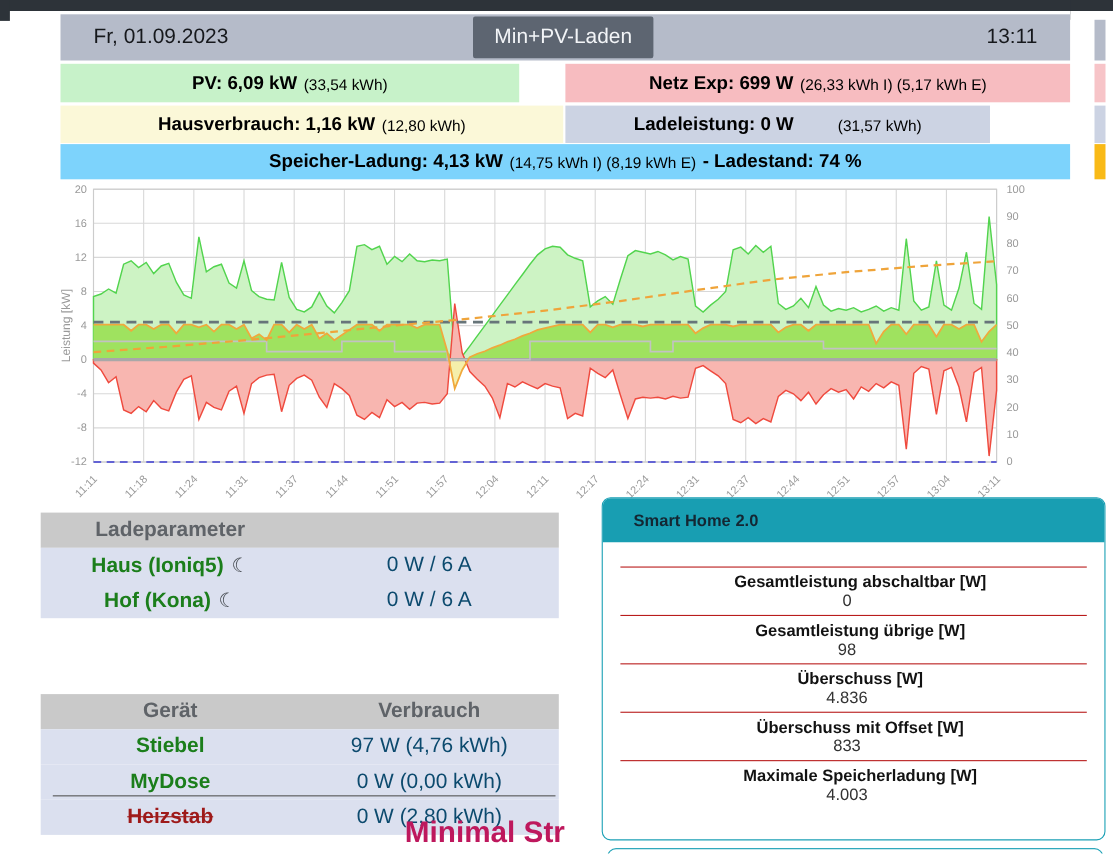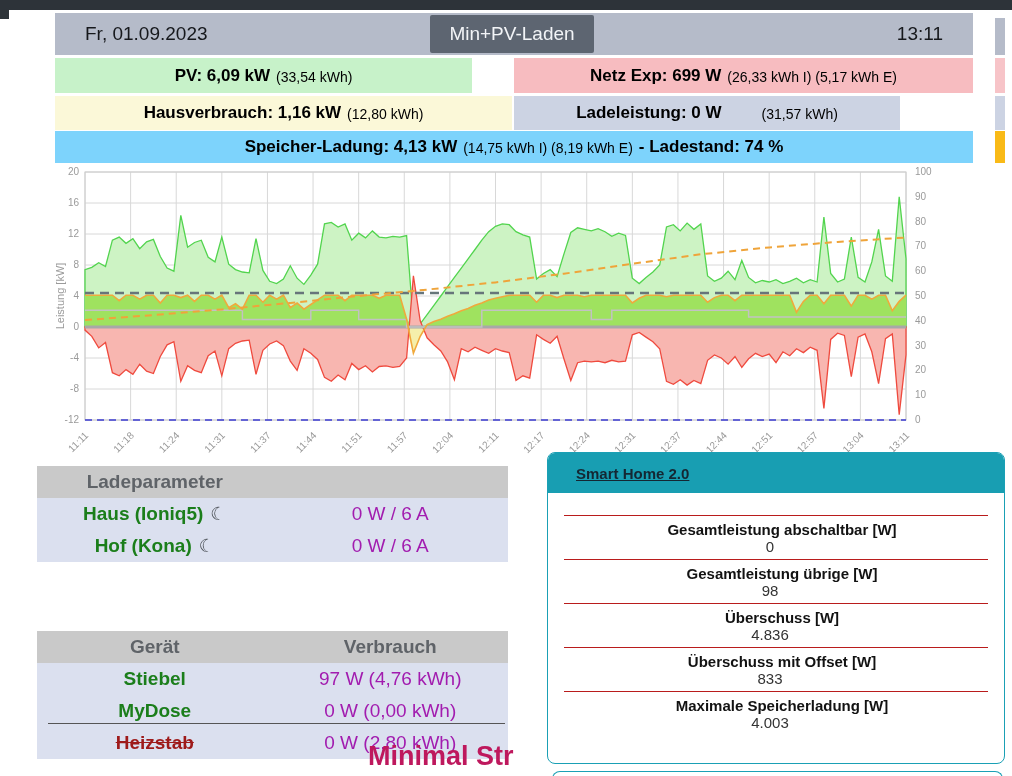--- a/index.html
+++ b/index.html
@@ -40,33 +40,33 @@
   #chart-svg text.tick{font-size:10px;fill:#9a9a9a;font-family:"Liberation Sans",sans-serif;}
   #chart-svg text.axis-title{font-size:11px;fill:#9a9a9a;font-family:"Liberation Sans",sans-serif;}
   
   .tbl{position:absolute;left:37px;width:471px;}
   .tbl-head{display:flex;height:32px;background:#c9c9c9;font-weight:bold;
     font-size:19px;color:#5f6368;align-items:center;}
   .tbl-row{display:flex;height:32px;background:#dbe0ef;font-size:19px;align-items:center;}
   .cell{width:50%;text-align:center;}
   .name-green{color:#1b7e1b;font-weight:bold;}
   .name-red{color:#9e1a1a;font-weight:bold;text-decoration:line-through;}
-  .val{color:#a21caf;}
+  .val{color:#0c4a6e;}
   .moon{color:#4a4f55;font-size:18px;margin-left:7px;font-weight:normal;}
   #charge-table{top:466px;}
   #device-table{top:588px;margin-top:43px;}
   .footer-divider{position:absolute;left:48px;top:723px;width:457px;height:1px;background:#555;}
   .footer-text{position:absolute;left:368px;top:741px;font-size:27px;font-weight:bold;color:#be185d;}
   
   .sh-card{
     position:absolute;left:547px;top:452px;width:458px;height:312px;background:#fff;
     border:1px solid #1aa0b5;border-radius:8px;box-sizing:border-box;z-index:5;
   }
   .sh-header{height:40px;background:#189eb2;border-radius:7px 7px 0 0;display:flex;
-    align-items:center;padding-left:28px;font-size:15px;font-weight:bold;color:#142733;text-decoration:underline;}
+    align-items:center;padding-left:28px;font-size:15px;font-weight:bold;color:#142733;}
   .sh-body{padding:22px 16px 0 16px;}
   .sh-row{display:flex;justify-content:center;align-items:center;height:43px;
     border-top:1px solid #b91c1c;font-size:15px;flex-direction:column;}
   .sh-label{font-weight:bold;color:#121212;padding-left:12px;}
   .sh-value{color:#333;padding-right:12px;}
   .sh-card2{
     position:absolute;left:552px;top:771px;width:449px;height:12px;background:#fff;
     border:1px solid #1aa0b5;border-bottom:none;border-radius:8px 8px 0 0;z-index:4;
   }
   

